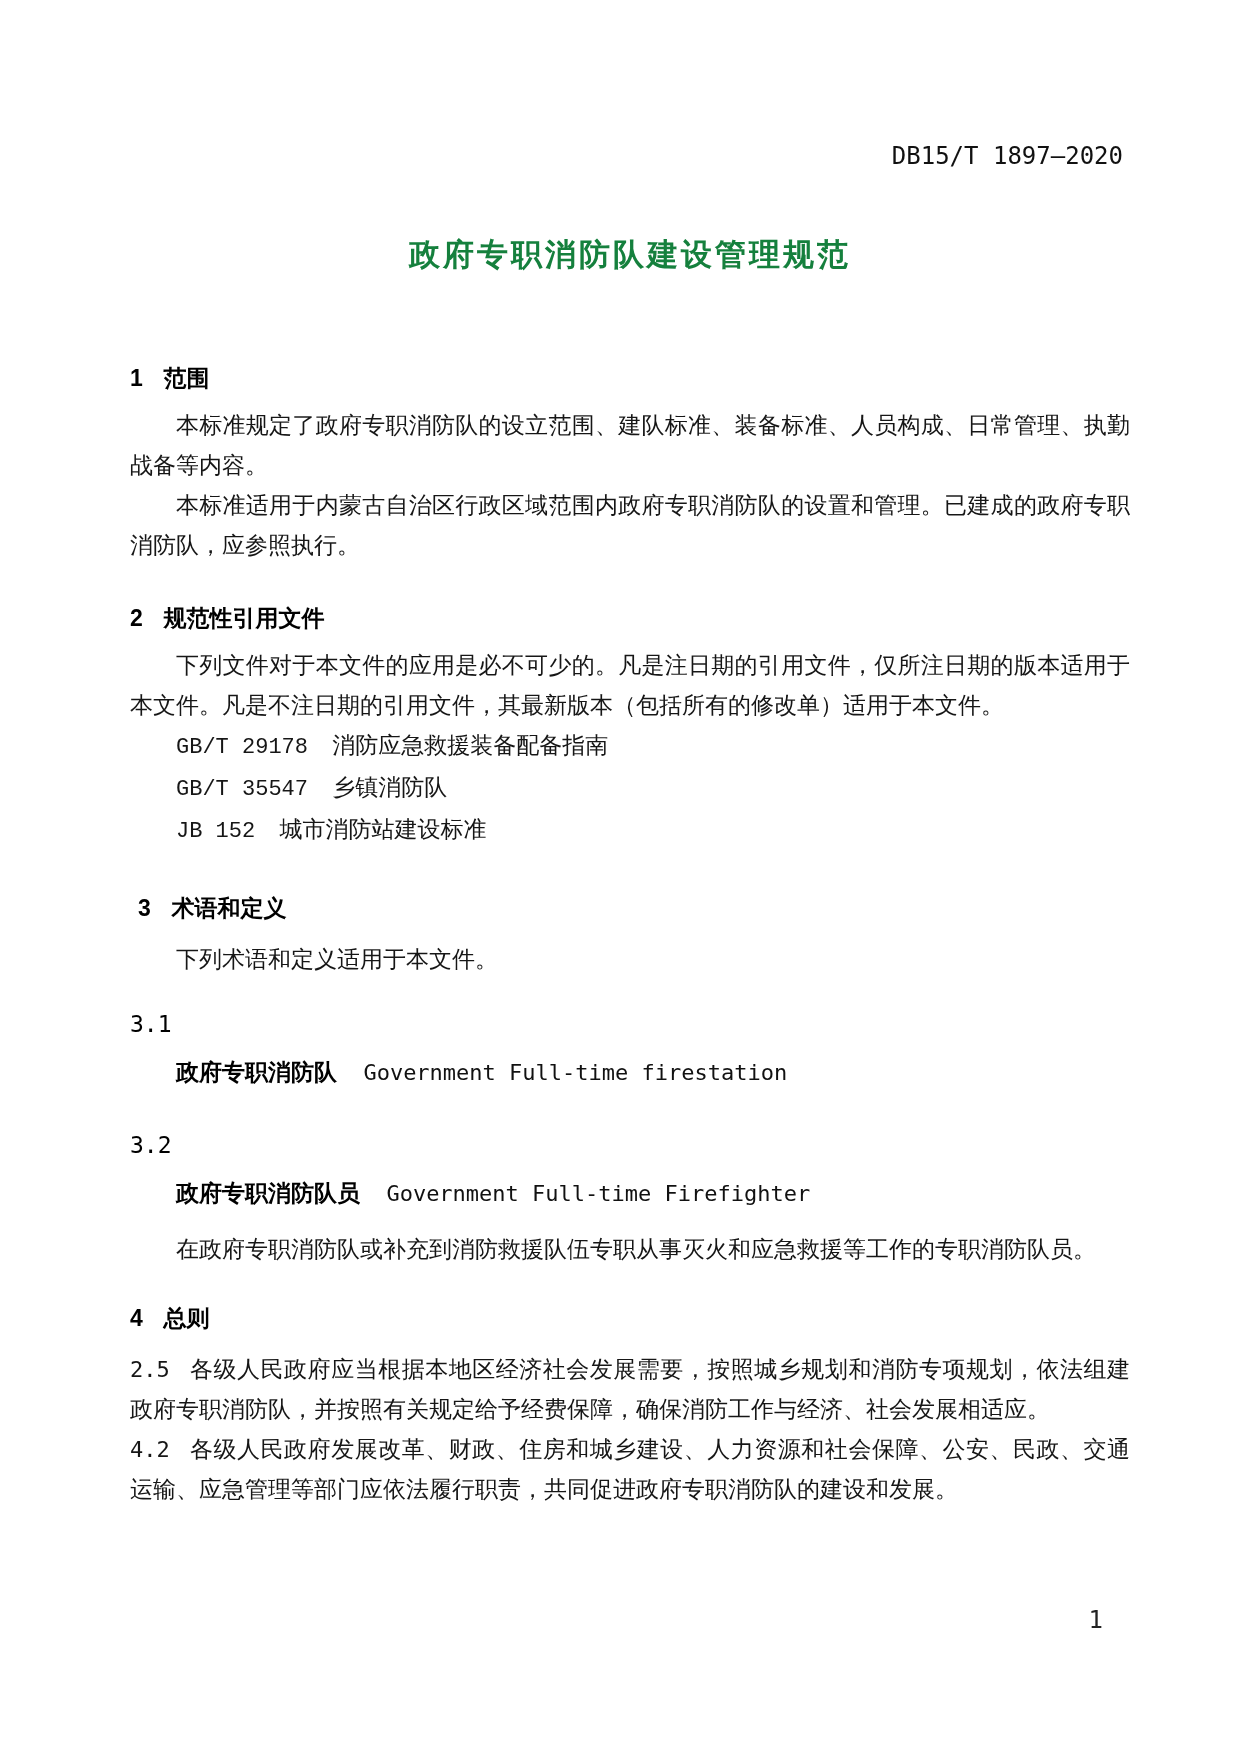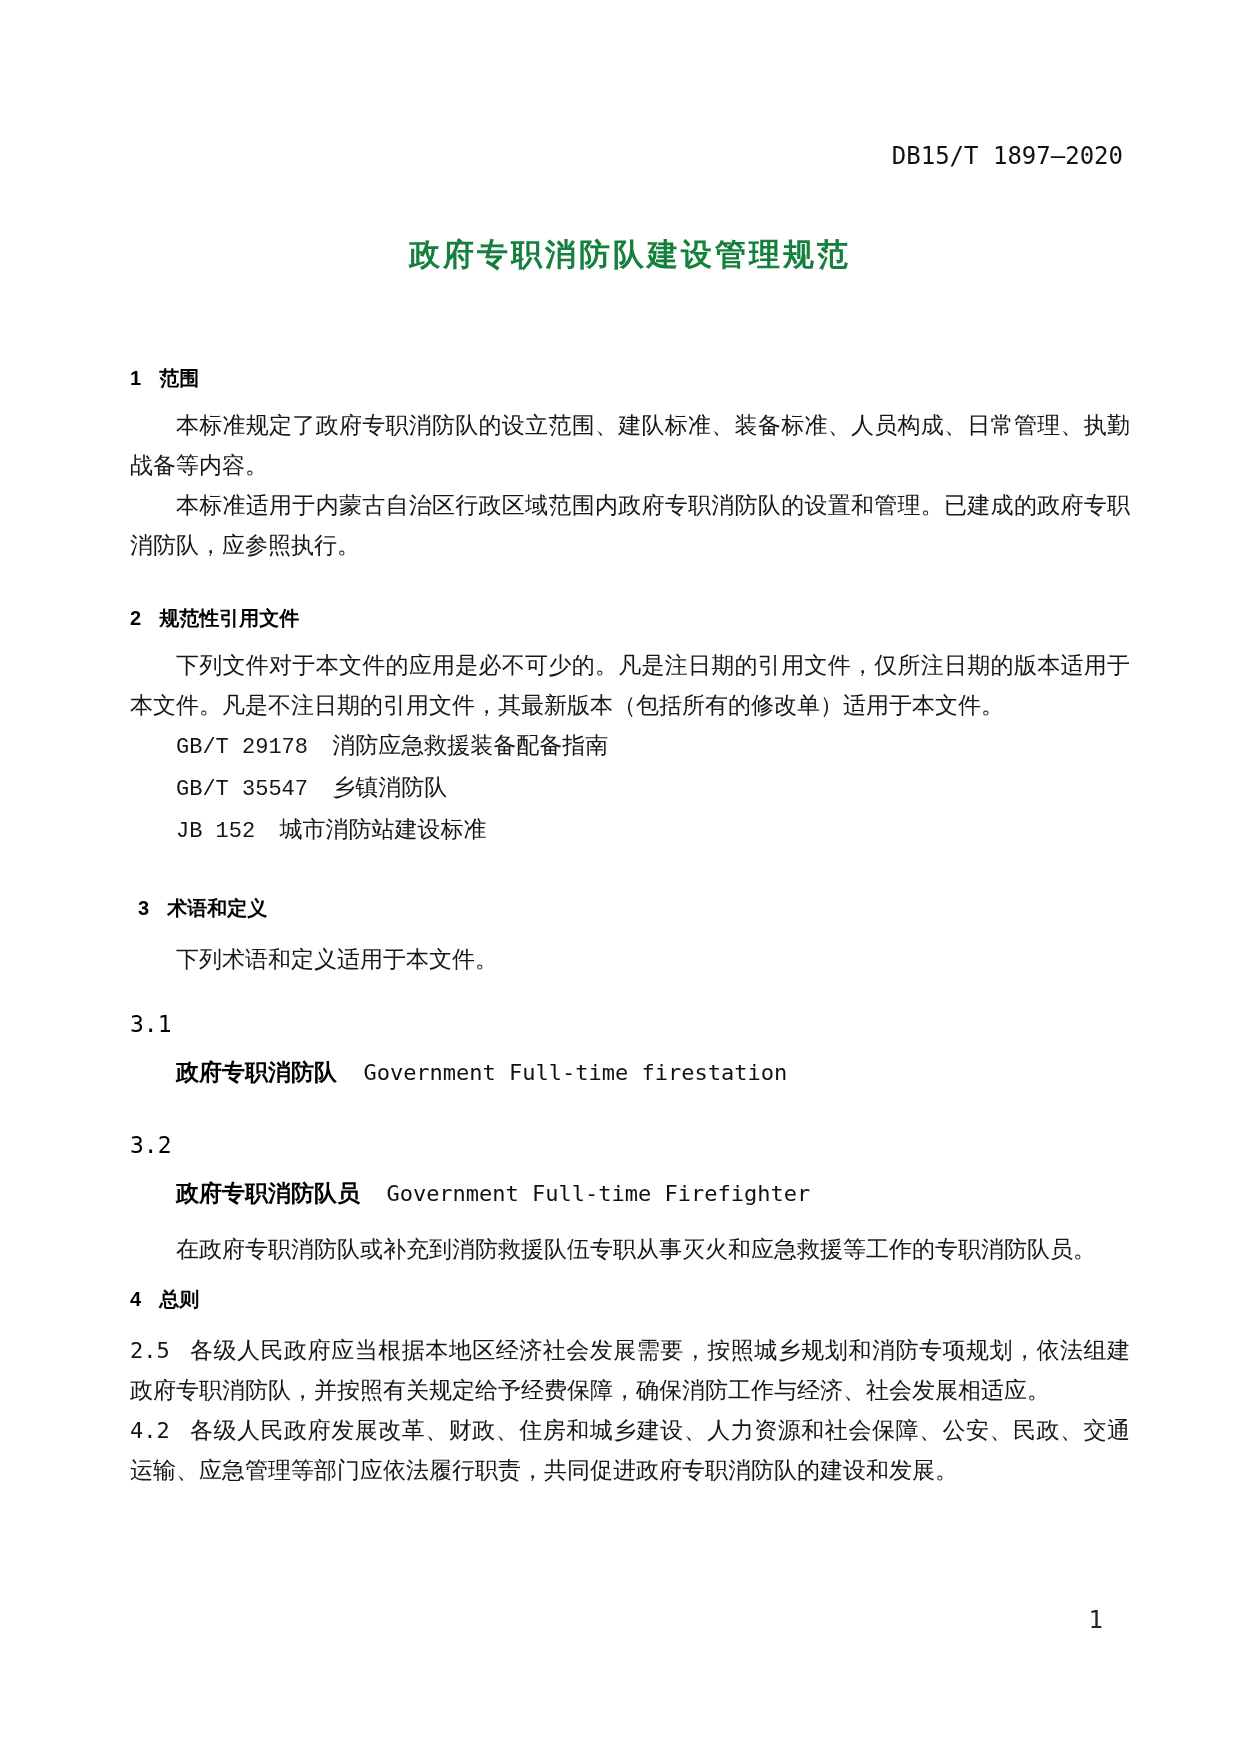--- a/index.html
+++ b/index.html
@@ -38,29 +38,29 @@
     font-weight: bold;
     font-size: 31px;
     letter-spacing: 3px;
     line-height: 46px;
     color: #15803d;
   }
 
   .sec-heading {
     font-family: "Liberation Sans", "DejaVu Sans", sans-serif;
     font-weight: bold;
-    font-size: 20px;
+    font-size: 23px;
     line-height: 32px;
     color: #000;
   }
   .sec-heading .sec-num { margin-right: 0.9em; }
   .h-scope   { margin-top: 84px; }
   .h-normref { margin-top: 36px; }
   .h-terms   { margin-top: 40px; margin-left: 8px; }
-  .h-general { margin-top: 13px; }
+  .h-general { margin-top: 32px; }
 
   .body-para {
     font-size: 23px;
     line-height: 40px;
     text-align: justify;
     text-indent: 2em;
     color: #161616;
   }
   .mt-after-heading { margin-top: 12px; }
   .mt-small { margin-top: 8px; }

